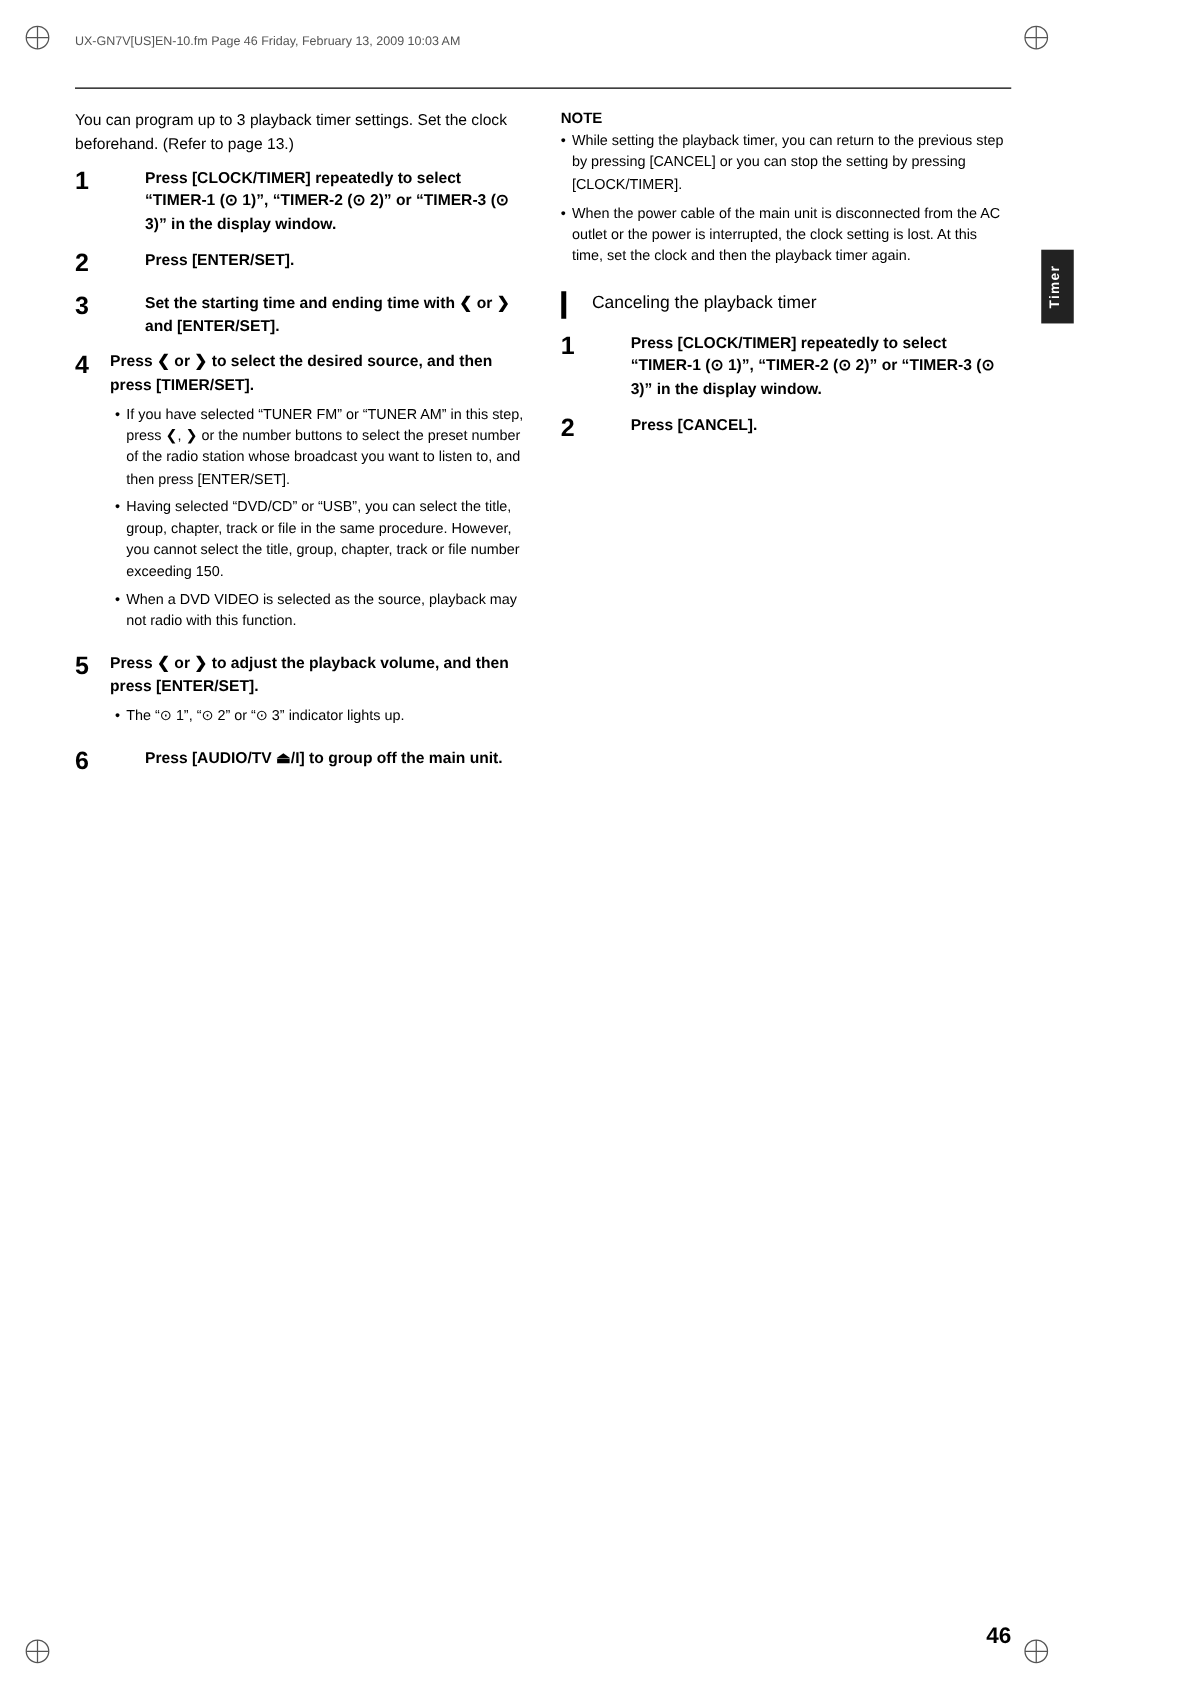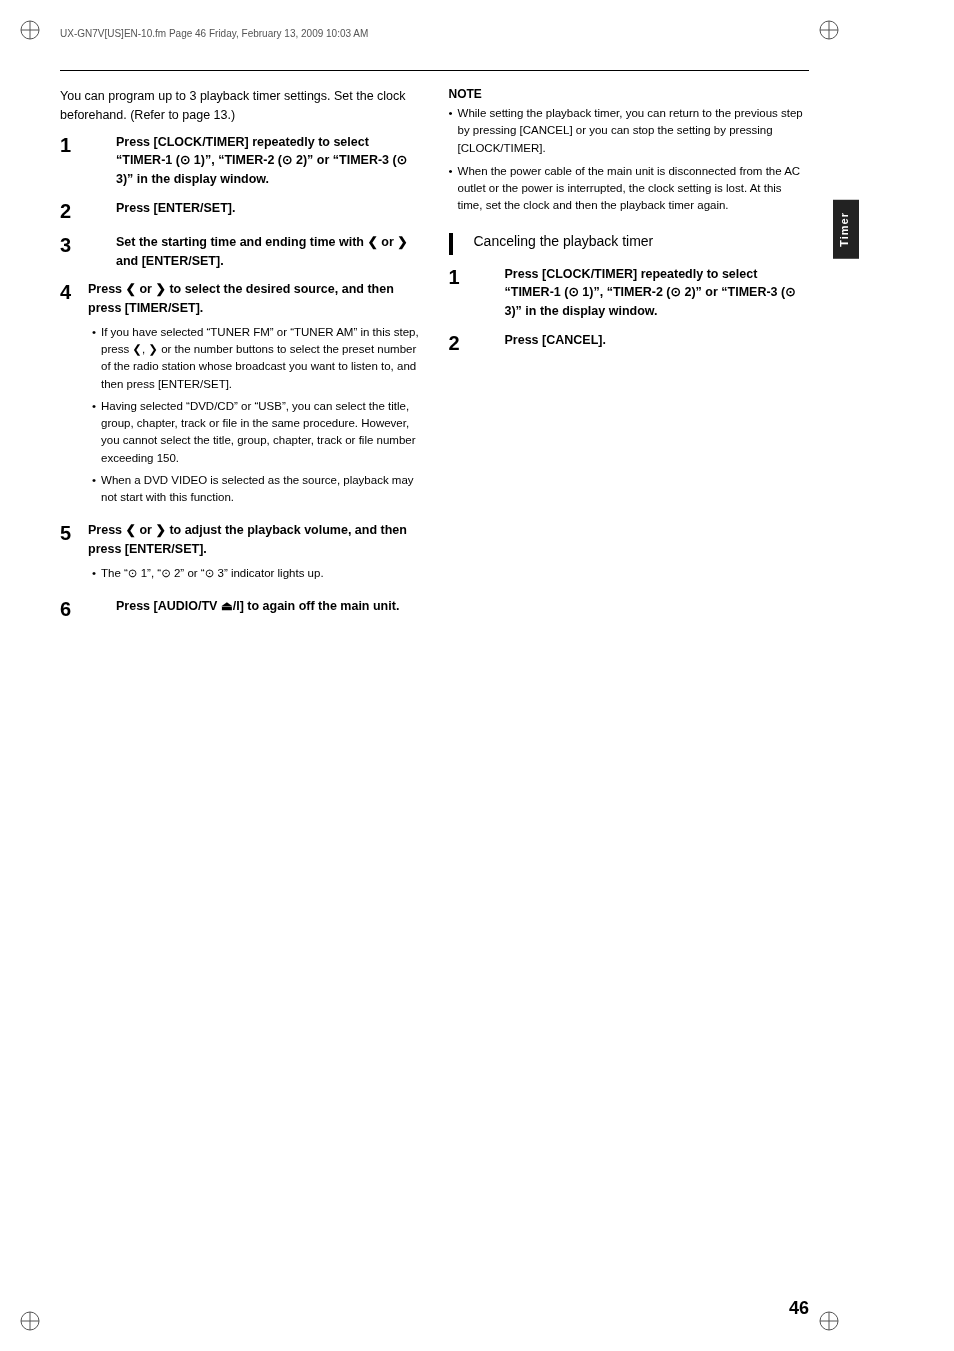--- a/index.html
+++ b/index.html
@@ -295,41 +295,41 @@
         </div>
 
         
         <div class="step">
           <div class="step-number">4</div>
           <div class="step-content">
             <b>Press ❮ or ❯ to select the desired source, and then press [TIMER/SET].</b>
             <div class="sub-bullets">
               <div class="sub-bullet">If you have selected “TUNER FM” or “TUNER AM” in this step, press ❮, ❯ or the number buttons to select the preset number of the radio station whose broadcast you want to listen to, and then press [ENTER/SET].</div>
               <div class="sub-bullet">Having selected “DVD/CD” or “USB”, you can select the title, group, chapter, track or file in the same procedure. However, you cannot select the title, group, chapter, track or file number exceeding 150.</div>
-              <div class="sub-bullet">When a DVD VIDEO is selected as the source, playback may not start with this function.</div>
+              <div class="sub-bullet">When a DVD VIDEO is selected as the source, playback may not radio with this function.</div>
             </div>
           </div>
         </div>
 
         
         <div class="step">
           <div class="step-number">5</div>
           <div class="step-content">
             <b>Press ❮ or ❯ to adjust the playback volume, and then press [ENTER/SET].</b>
             <div class="sub-bullets">
               <div class="sub-bullet">The “⊙ 1”, “⊙ 2” or “⊙ 3” indicator lights up.</div>
             </div>
           </div>
         </div>
 
         
         <div class="step">
           <div class="step-number">6</div>
           <div class="step-content bold">
-            Press [AUDIO/TV ⏏/I] to again off the main unit.
+            Press [AUDIO/TV ⏏/I] to group off the main unit.
           </div>
         </div>
 
       </div>
 
       <div class="right-col">
 
         <div class="note-section">
           <div class="note-title">NOTE</div>
           <div class="note-bullet">While setting the playback timer, you can return to the previous step by pressing [CANCEL] or you can stop the setting by pressing [CLOCK/TIMER].</div>

